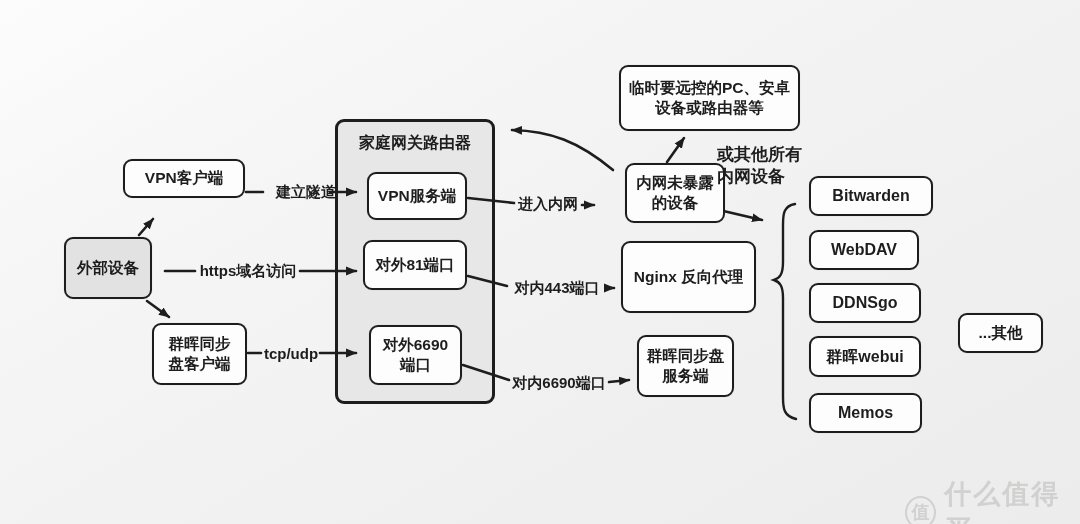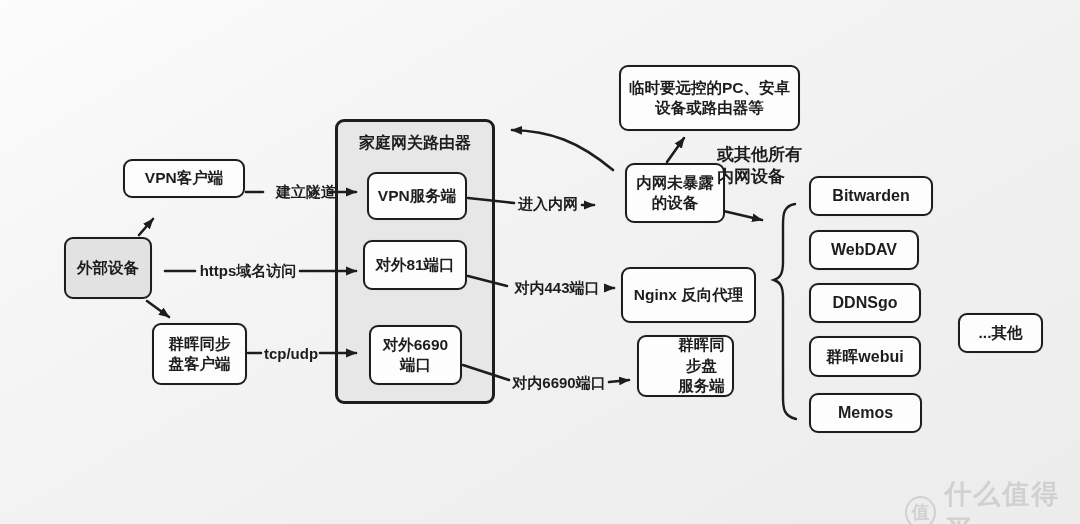--- a/index.html
+++ b/index.html
@@ -96,22 +96,22 @@
 
   <div class="node" style="left:367px;top:172px;width:100px;height:48px;">VPN服务端</div>
   <div class="node" style="left:363px;top:240px;width:104px;height:50px;">对外81端口</div>
   <div class="node" style="left:369px;top:325px;width:93px;height:60px;">对外6690
 端口</div>
 
   <div class="node" style="left:619px;top:65px;width:181px;height:66px;">临时要远控的PC、安卓
 设备或路由器等</div>
   <div class="node" style="left:601px;top:163px;width:100px;height:60px;margin-left:24px;">内网未暴露
 的设备</div>
-  <div class="node" style="left:621px;top:267px;width:135px;height:56px;">Nginx 反向代理</div>
-  <div class="node" style="left:637px;top:335px;width:97px;height:62px;padding-left:32px;">群晖同步盘
+  <div class="node" style="left:621px;top:241px;width:135px;height:72px;">Nginx 反向代理</div>
+  <div class="node" style="left:637px;top:335px;width:97px;height:62px;">群晖同步盘
 服务端</div>
 
   <div class="node" style="left:809px;top:176px;width:124px;height:40px;font-size:16px;">Bitwarden</div>
   <div class="node" style="left:809px;top:230px;width:110px;height:40px;font-size:16px;">WebDAV</div>
   <div class="node" style="left:809px;top:283px;width:112px;height:40px;font-size:16px;">DDNSgo</div>
   <div class="node" style="left:809px;top:336px;width:112px;height:41px;font-size:16px;">群晖webui</div>
   <div class="node" style="left:809px;top:393px;width:113px;height:40px;font-size:16px;">Memos</div>
   <div class="node" style="left:938px;top:313px;width:85px;height:40px;margin-left:20px;">...其他</div>
 
   <div class="elabel" style="left:296px;top:192px;margin-left:10px;">建立隧道</div>

